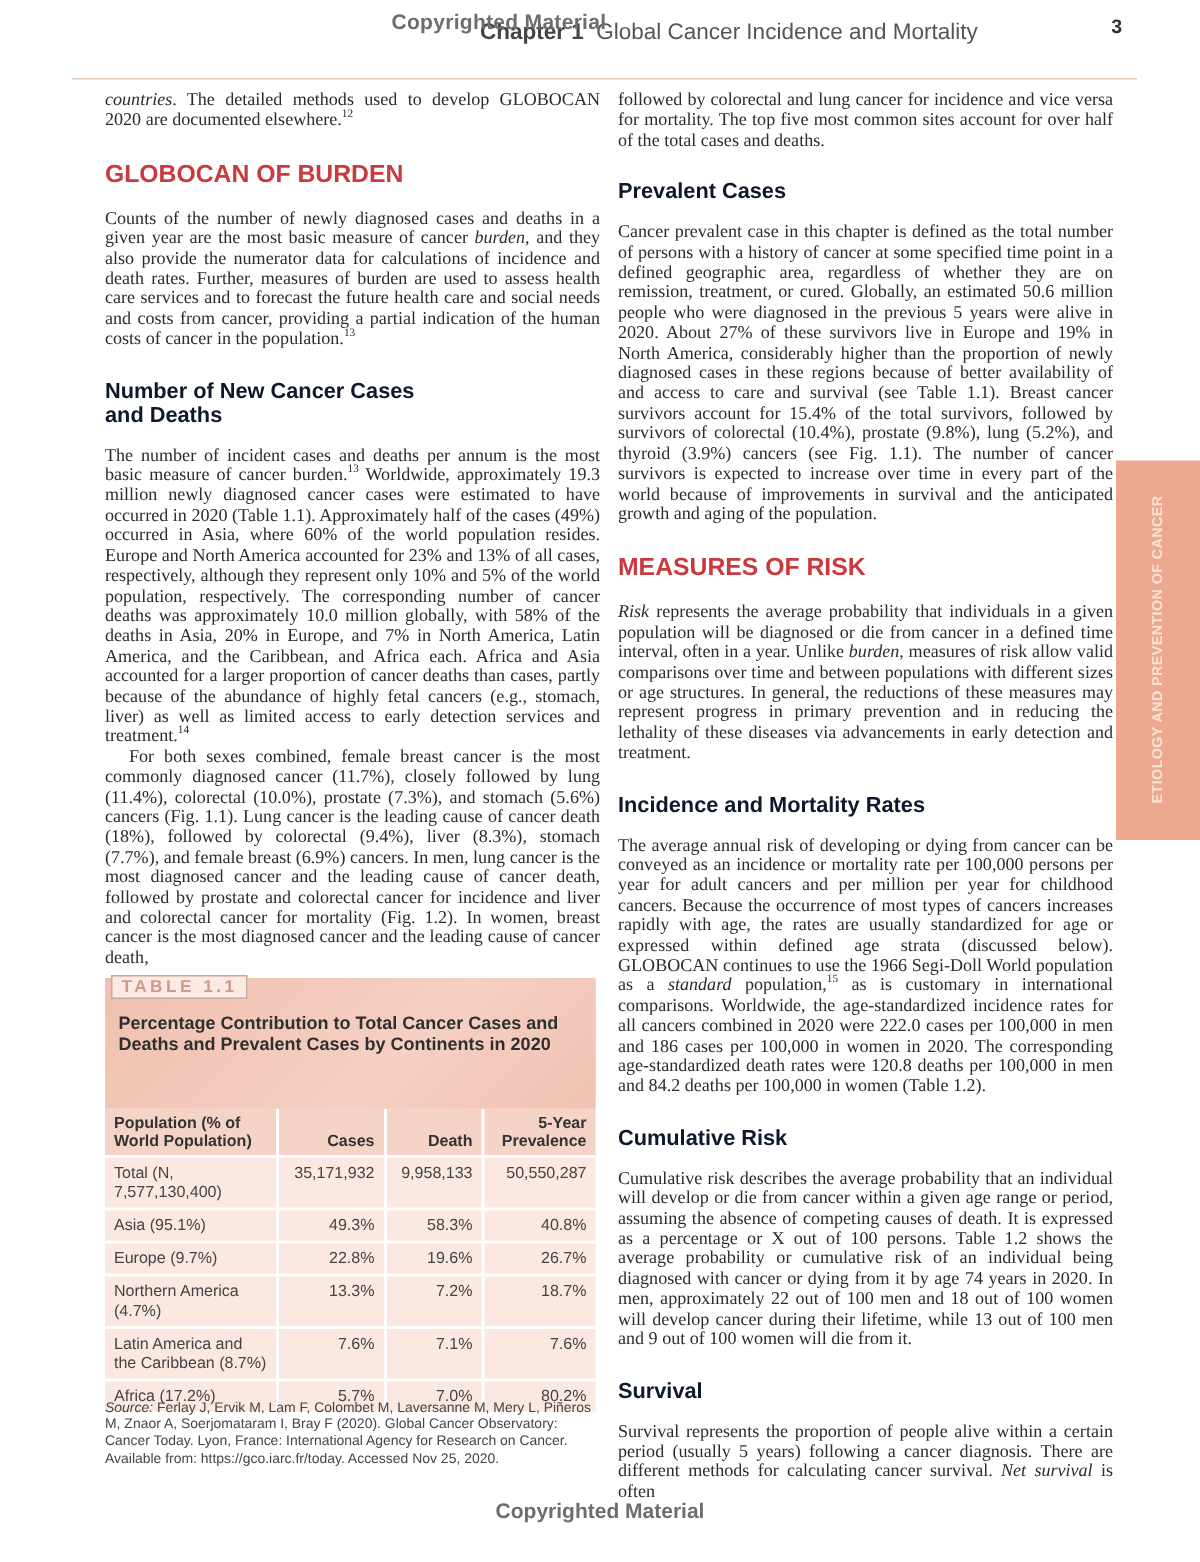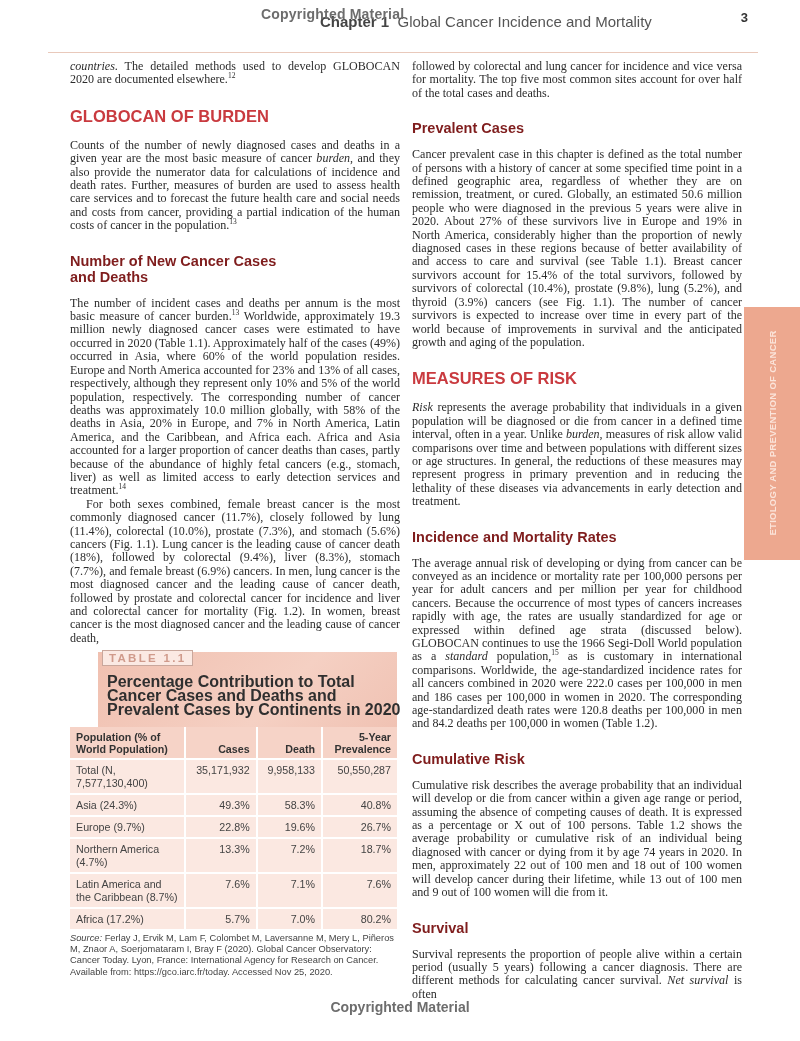--- a/index.html
+++ b/index.html
@@ -9,25 +9,25 @@
   .running { position: absolute; left: 272px; top: 13px; font-family: "Liberation Sans", sans-serif; font-size: 15px; color: #555; }
   .running b { font-weight: bold; color: #444; }
   .pagenum { position: absolute; right: 10px; top: 10px; font-family: "Liberation Sans", sans-serif; font-size: 13px; font-weight: bold; color: #333; }
   .col { position: absolute; top: 60px; width: 330px; font-size: 12.05px; line-height: 13.4px; text-align: justify; }
   .col.left { left: 70px; }
   .col.right { left: 412px; }
   .col p { margin: 0 0 0 0; }
   .col p.indent { text-indent: 16px; }
   .col sup { font-size: 7.5px; line-height: 0; }
   .h-red { font-family: "Liberation Sans", sans-serif; font-weight: bold; color: #c93a3f; font-size: 16.5px; margin: 20px 0 14px 0; line-height: 18px; text-align: left; }
-  .h-blue { font-family: "Liberation Sans", sans-serif; font-weight: bold; color: #7f1d1d; font-size: 14.5px; margin: 20px 0 12px 0; line-height: 16px; text-align: left; }
+  .h-blue { font-family: "Liberation Sans", sans-serif; font-weight: bold; color: #0f172a; font-size: 14.5px; margin: 20px 0 12px 0; line-height: 16px; text-align: left; }
   .table-box { position: absolute; left: 70px; top: 652px; width: 327px; }
-  .tbl-head { background: #f2c7b9; padding: 6px 10px 6px 8px; position: relative; height: 63px; background-image: linear-gradient(135deg, #f0c0b0 0%, #f5d0c3 60%, #f0c2b3 100%); margin-left: 28px; }
+  .tbl-head { background: #f2c7b9; padding: 18px 10px 6px 8px; position: relative; height: 63px; background-image: linear-gradient(135deg, #f0c0b0 0%, #f5d0c3 60%, #f0c2b3 100%); }
   .tbl-tag { position: absolute; left: 4px; top: -2px; background: #fbe9e3; border: 1px solid #c9a79c; color: #d09a8b; font-family: "Liberation Sans", sans-serif; font-weight: bold; font-size: 11.5px; letter-spacing: 2.3px; padding: 1px 6px; }
-  .tbl-title { position: absolute; left: 9px; top: 23px; font-family: "Liberation Sans", sans-serif; font-weight: bold; font-size: 16px; line-height: 14px; color: #2f2f2f; width: 300px; }
+  .tbl-title { position: absolute; left: 9px; top: 23px; font-family: "Liberation Sans", sans-serif; font-weight: bold; font-size: 12px; line-height: 14px; color: #2f2f2f; width: 300px; }
   table.data { width: 100%; border-collapse: collapse; font-family: "Liberation Sans", sans-serif; font-size: 10.7px; color: #444; background: #fbe8e1; }
   table.data th { font-weight: bold; color: #333; text-align: right; vertical-align: bottom; padding: 4px 6px 3px 6px; line-height: 12px; background: #f6d3c7; border-left: 2px solid #fff; }
   table.data th:first-child { text-align: left; border-left: none; }
   table.data td { padding: 4px 6px 3px 6px; line-height: 13px; vertical-align: top; text-align: right; border-top: 2px solid #fff; border-left: 2px solid #fff; margin-top: 12px; }
   table.data td:first-child { text-align: left; border-left: none; width: 102px; }
   .source { position: absolute; left: 70px; top: 933px; width: 328px; font-family: "Liberation Sans", sans-serif; font-size: 9.3px; line-height: 11.2px; color: #444; }
   .source i { font-style: italic; }
   .side-tab { position: absolute; left: 744px; top: 307px; width: 56px; height: 253px; background: #eda88f; }
   .side-text { position: absolute; left: 28px; top: 126px; transform: translate(-50%, -50%) rotate(-90deg); white-space: nowrap; font-family: "Liberation Sans", sans-serif; font-weight: bold; font-size: 9.5px; color: #fbe4da; letter-spacing: 0.3px; }
   .wm-bottom { position: absolute; left: 0; width: 800px; top: 999px; text-align: center; font-family: "Liberation Sans", sans-serif; font-size: 14px; font-weight: bold; color: #6d6d6d; }
@@ -67,21 +67,21 @@
       </tr>
     </thead>
     <tbody>
       <tr>
         <td>Total (N, 7,577,130,400)</td>
         <td>35,171,932</td>
         <td>9,958,133</td>
         <td>50,550,287</td>
       </tr>
       <tr>
-        <td>Asia (24.3%)</td>
+        <td>Asia (95.1%)</td>
         <td>49.3%</td>
         <td>58.3%</td>
         <td>40.8%</td>
       </tr>
       <tr>
         <td>Europe (9.7%)</td>
         <td>22.8%</td>
         <td>19.6%</td>
         <td>26.7%</td>
       </tr>

